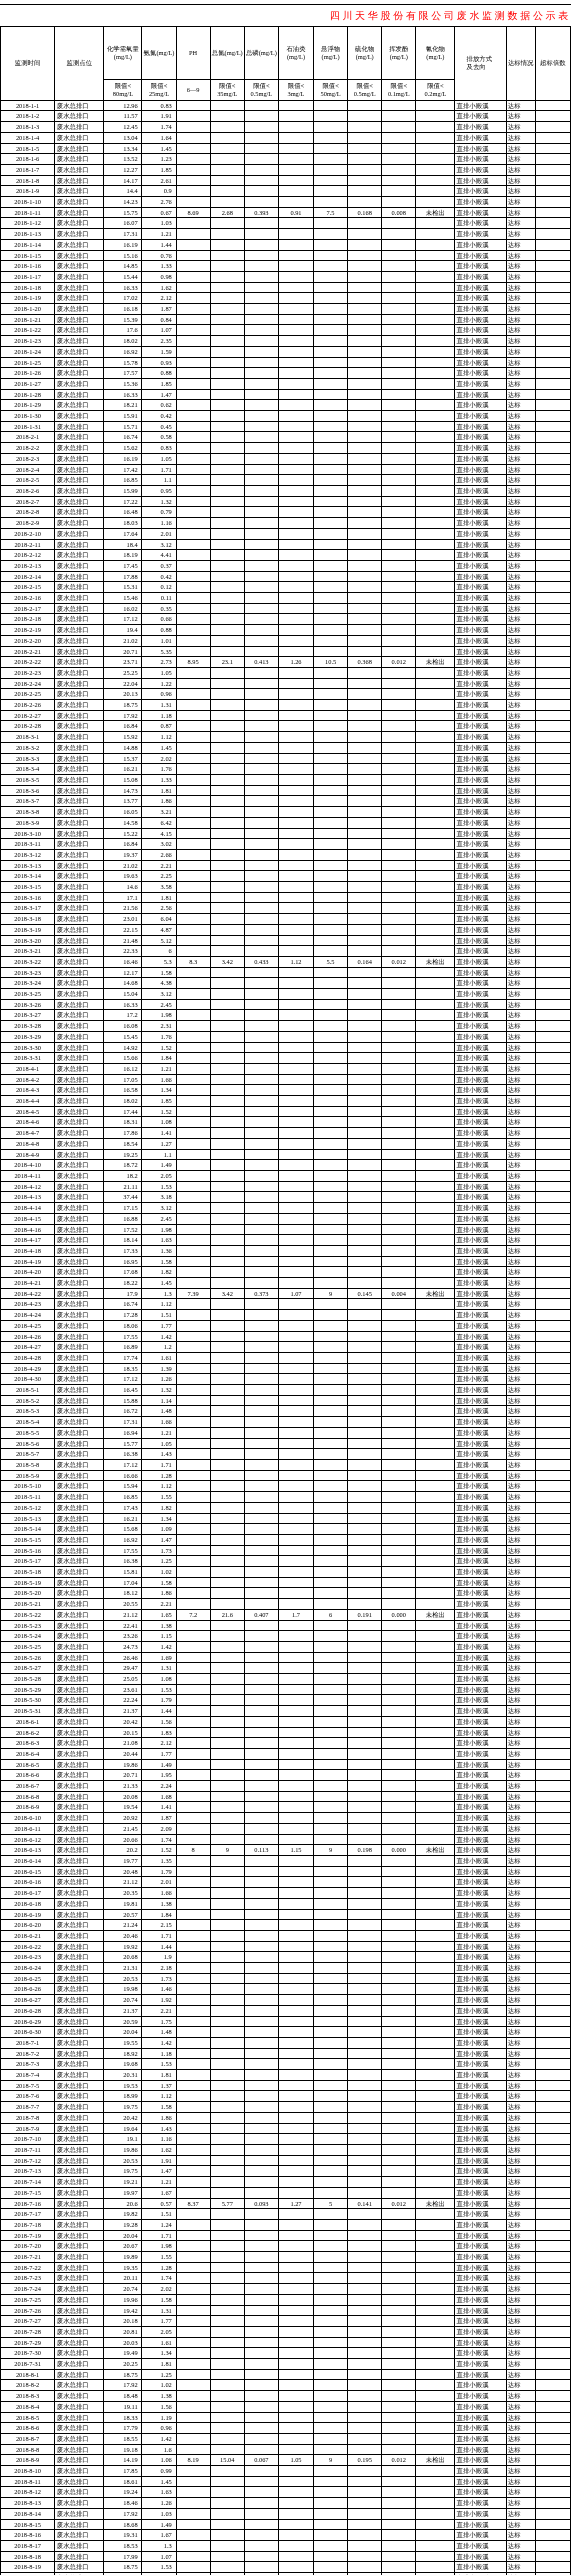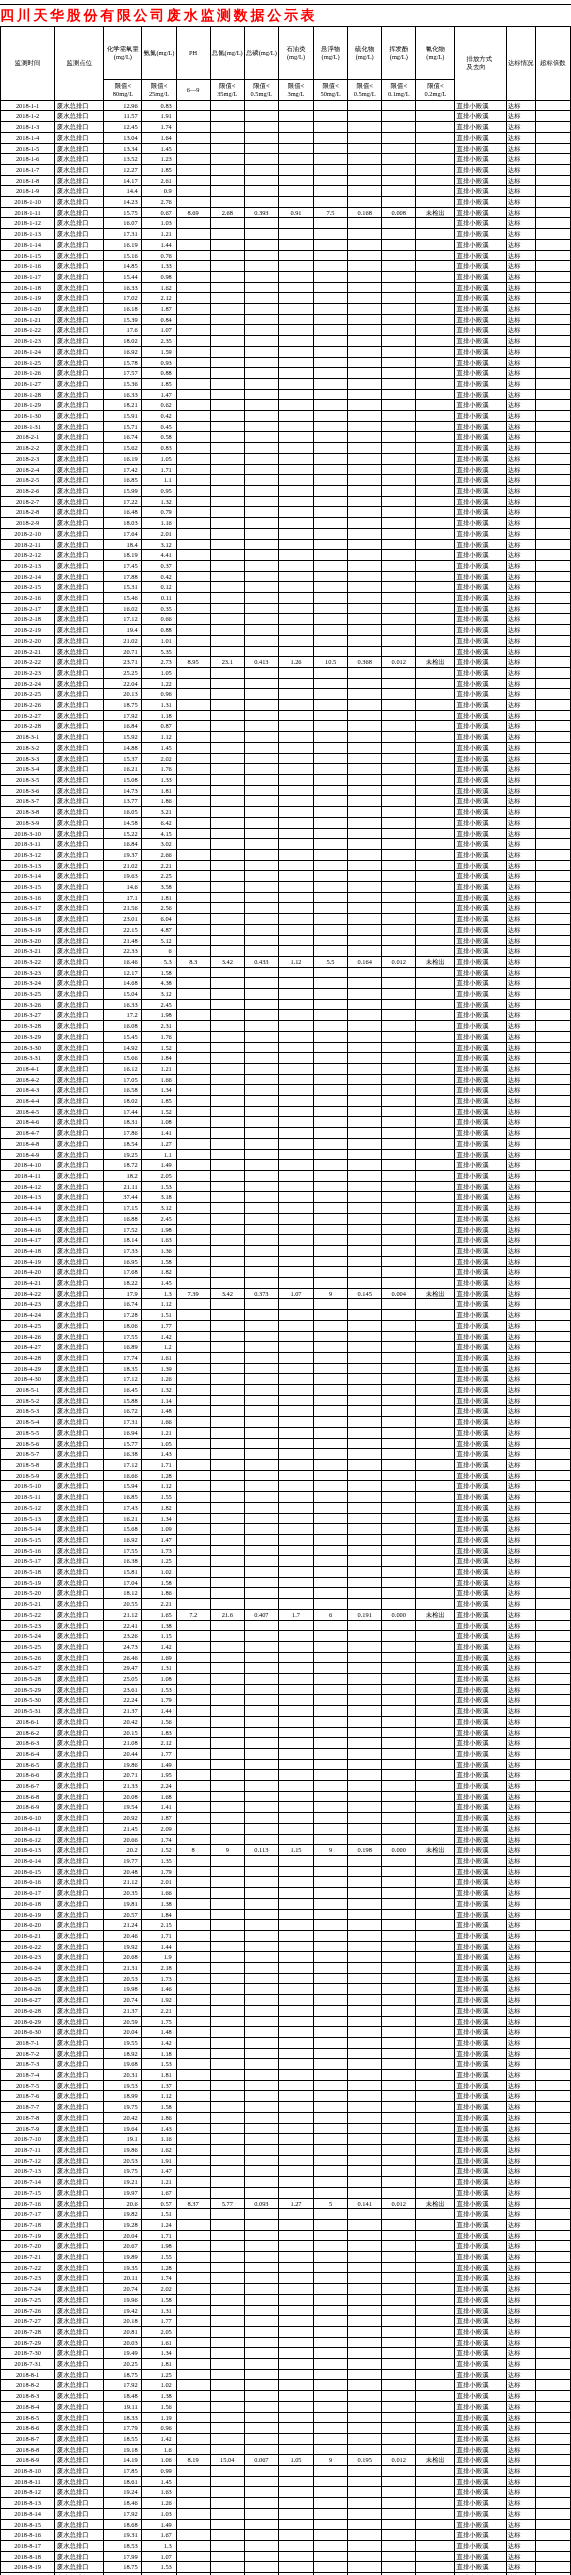--- a/index.html
+++ b/index.html
@@ -4,22 +4,22 @@
 <style>
   html,body{margin:0;padding:0;background:#fff;}
   .sheet{
     width:571px;
     font-family:"Liberation Serif","DejaVu Serif",serif;
     color:#000;
     background:#fff;
   }
   .top-rule{height:0;border-top:1.1px solid #000;margin-top:4.3px;}
   .title{
-    height:21px;line-height:21px;text-align:left;
-    color:#ff0000;font-weight:bold;font-size:14px;letter-spacing:2.7px;
+    height:21px;line-height:21px;text-align:right;
+    color:#ff0000;font-weight:normal;font-size:10px;letter-spacing:2.7px;
     white-space:nowrap;
   }
   table.grid{border-collapse:collapse;table-layout:fixed;width:571px;}
   .grid th,.grid td{
     border:0.5px solid #000;
     font-weight:normal;
     font-size:6.4px;
     padding:0;
     overflow:hidden;
     background:#fff;

